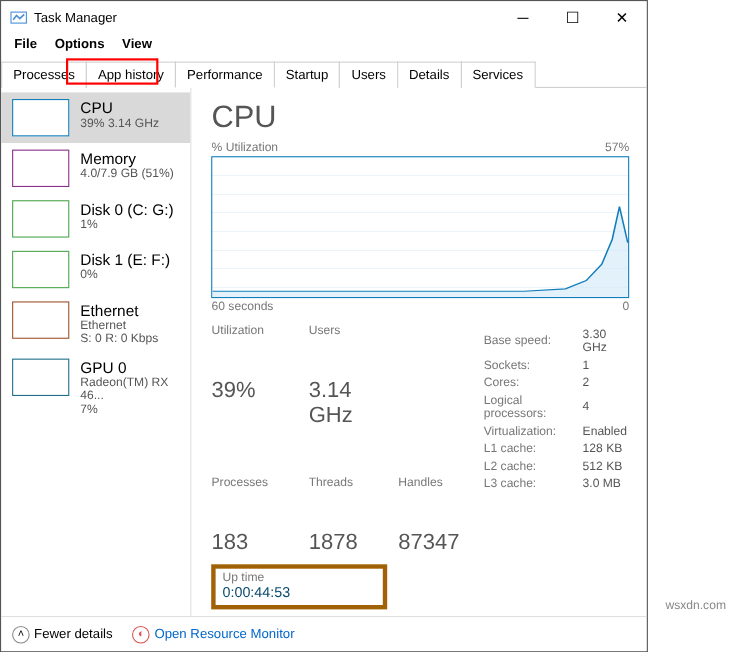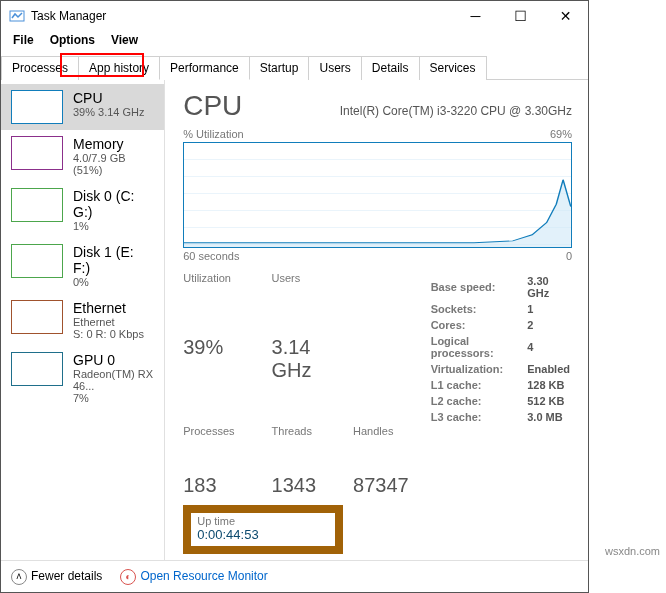--- a/index.html
+++ b/index.html
@@ -41,29 +41,29 @@
 .header-row .desc { font-size: 12px; color: #555; text-align: right; }
 
 .chart-labels { display: flex; justify-content: space-between; font-size: 11px; color: #777; margin-bottom: 2px; }
 .chart { height: 170px; border: 1px solid #117dbb; background: repeating-linear-gradient(to bottom, #fff 0, #fff 16px, #eaf4fb 16px, #eaf4fb 17px), repeating-linear-gradient(to right, transparent 0, transparent 40px, #eaf4fb 40px, #eaf4fb 41px); position: relative; overflow: hidden; }
 .chart svg { position: absolute; left: 0; top: 0; width: 100%; height: 100%; }
 .chart-bottom-labels { display: flex; justify-content: space-between; font-size: 11px; color: #777; margin-top: 2px; }
 
 .stats { display: flex; margin-top: 10px; gap: 20px; }
 .stats-left { display: grid; grid-template-columns: repeat(3, auto); column-gap: 22px; row-gap: 2px; gap: 37px; }
 .stats-left .lbl { font-size: 11px; color: #777; grid-row: 1; }
-.stats-left .val { font-size: 20px; color: #555; grid-row: 2; margin-top: 15px; }
+.stats-left .val { font-size: 20px; color: #555; grid-row: 2; }
 .stats-left .lbl2 { font-size: 11px; color: #777; grid-row: 3; margin-top: 6px; }
 .stats-left .val2 { font-size: 20px; color: #555; grid-row: 4; }
 
-.uptime-box { border: 8px solid #a16207; padding: 2px 6px 4px 6px; margin-top: 8px; width: 160px; }
+.uptime-box { border: 4px solid #a16207; padding: 2px 6px 4px 6px; margin-top: 8px; width: 160px; }
 .uptime-box .lbl { font-size: 11px; color: #777; }
 .uptime-box .val { font-size: 13px; color: #0c4a6e; }
 
-.stats-right { font-size: 11px; color: #555; font-weight: bold; }
+.stats-right { font-size: 11px; color: #555; }
 .stats-right table td { padding: 1px 0; }
 .stats-right table td:first-child { color: #777; padding-right: 22px; }
 
 
 .footer { height: 32px; border-top: 1px solid #e0e0e0; display: flex; align-items: center; padding: 0 10px; gap: 18px; font-size: 12px; }
 .footer .link { color: #0066cc; cursor: pointer; }
 .footer .circ { width: 16px; height: 16px; border: 1px solid #888; border-radius: 50%; display: inline-flex; align-items: center; justify-content: center; margin-right: 4px; font-size: 10px; vertical-align: middle; }
 
 .watermark { position: absolute; right: 6px; bottom: 36px; font-size: 11px; color: #888; }
 </style>
@@ -149,25 +149,24 @@
           <div class="name">GPU 0</div>
           <div class="stat" style="white-space:pre-line;">Radeon(TM) RX 46...
 7%</div>
         </div>
       </div>
     </div>
 
     <div class="main">
       <div class="header-row">
         <div class="big">CPU</div>
-        <div class="desc">Intel(R) Core(TM) i3-3220 CPU @ 3.30GHz</div>
       </div>
       <div class="chart-labels">
         <span>% Utilization</span>
-        <span>69%</span>
+        <span>57%</span>
       </div>
       <div class="chart">
         <svg viewBox="0 0 400 170" preserveAspectRatio="none">
           <path d="M 0 163 L 300 163 L 340 160 L 360 150 L 375 130 L 385 100 L 392 60 L 400 104 L 400 170 L 0 170 Z" fill="#cfe8f6" opacity="0.6"></path>
           <path d="M 0 163 L 300 163 L 340 160 L 360 150 L 375 130 L 385 100 L 392 60 L 400 104" fill="none" stroke="#117dbb" stroke-width="1.5"></path>
         </svg>
       </div>
       <div class="chart-bottom-labels">
         <span>60 seconds</span>
         <span>0</span>
@@ -176,21 +175,21 @@
       <div class="stats">
         <div>
           <div class="stats-left">
             <div class="lbl" style="grid-column:1">Utilization</div>
             <div class="val" style="grid-column:1">39%</div>
             <div class="lbl" style="grid-column:2">Users</div>
             <div class="val" style="grid-column:2">3.14 GHz</div>
             <div class="lbl2" style="grid-column:1">Processes</div>
             <div class="val2" style="grid-column:1">183</div>
             <div class="lbl2" style="grid-column:2">Threads</div>
-            <div class="val2" style="grid-column:2">1343</div>
+            <div class="val2" style="grid-column:2">1878</div>
             <div class="lbl2" style="grid-column:3">Handles</div>
             <div class="val2" style="grid-column:3">87347</div>
           </div>
           <div class="uptime-box">
             <div class="lbl">Up time</div>
             <div class="val">0:00:44:53</div>
           </div>
         </div>
         <div class="stats-right">
           <table>

